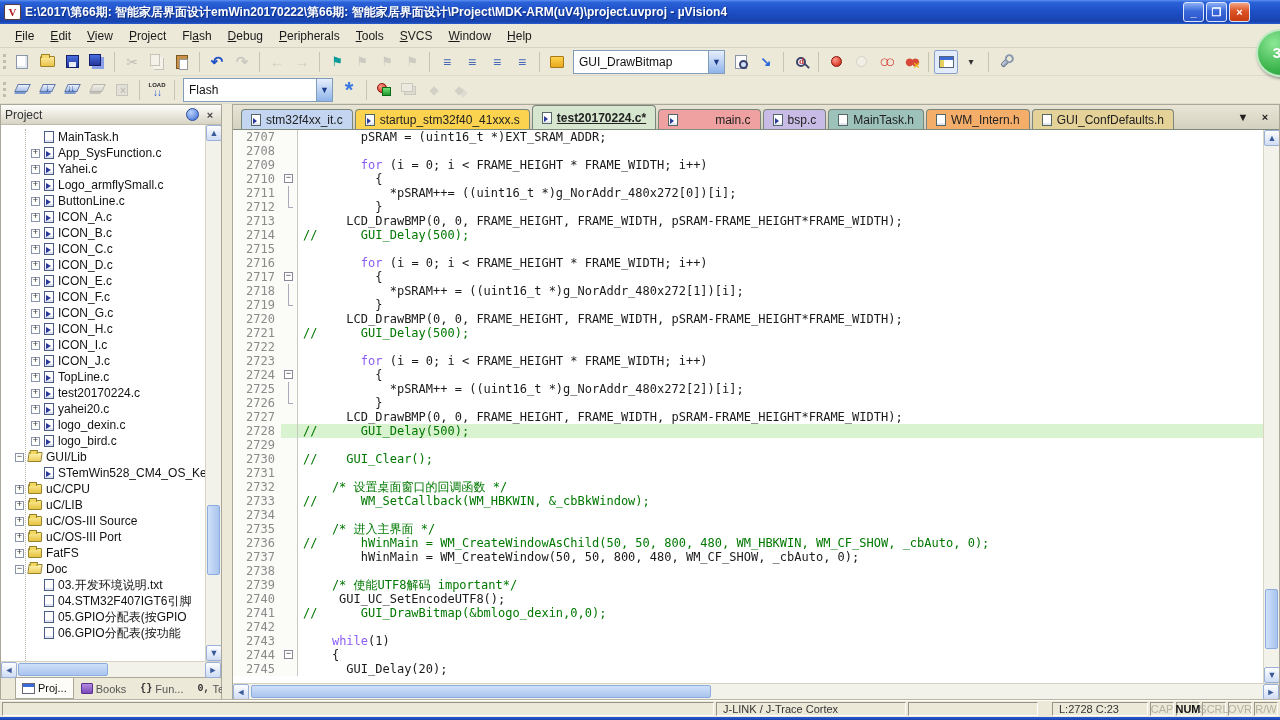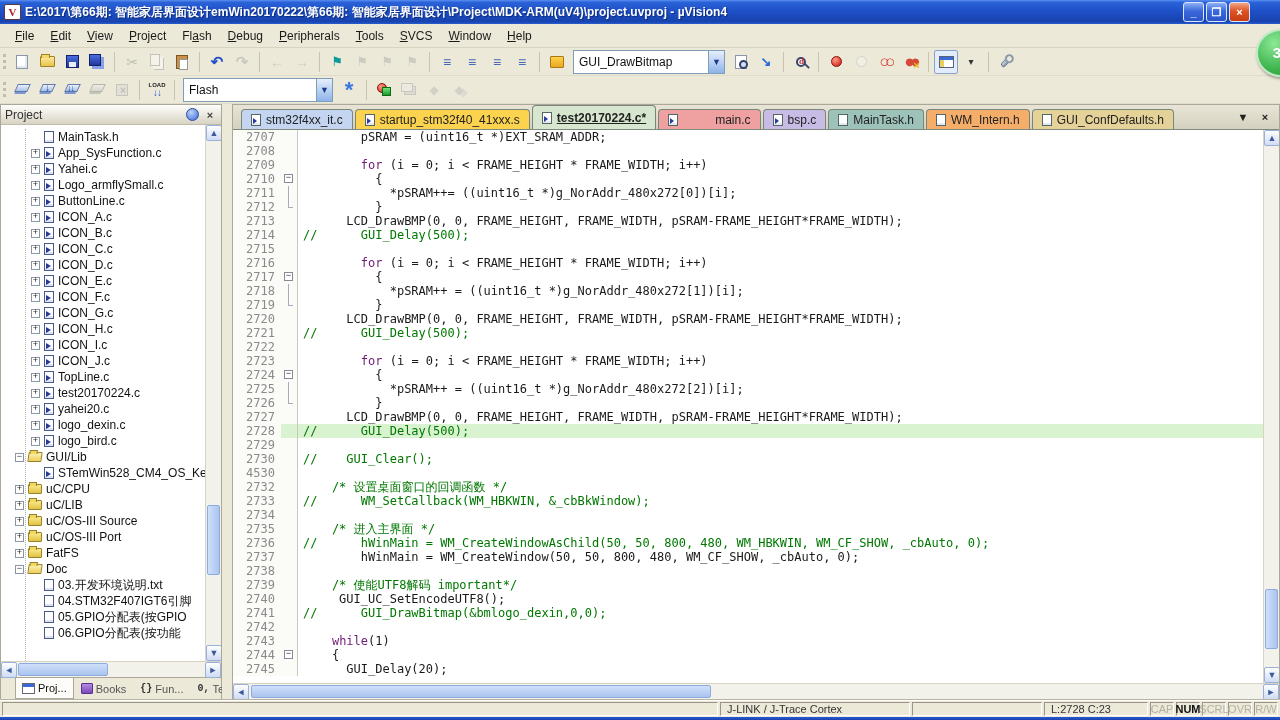--- a/index.html
+++ b/index.html
@@ -139,21 +139,21 @@
   .ln{width:48px;text-align:right;padding-right:6px;color:#8a8a8a;flex:none;background:#fbfbf8;}
   .fm{width:17px;flex:none;border-right:1px solid #c8c8c0;position:relative;background:#fbfbf8;}
   .fbox{position:absolute;left:3px;top:2px;width:9px;height:9px;border:1px solid #889;background:#fff;font:9px/7px "Liberation Mono",monospace;text-align:center;color:#333;}
   .fline{position:absolute;left:7px;top:0;bottom:0;border-left:1px solid #aab;}
   .fend{position:absolute;left:7px;top:0;height:8px;width:5px;border-left:1px solid #aab;border-bottom:1px solid #aab;}
   .ct{white-space:pre;color:#1a1a1a;padding-left:5px;}
   .crow.hl .fm,.crow.hl .ct{background:#d9f2d0;}
   .crow.hl{background:linear-gradient(90deg,#fff 0,#fff 0);}
   .crow.hl .ct{width:100%;}
   .com{color:#007800;}
-  .kw{color:#701a75;}
+  .kw{color:#8b5cf6;}
 
   .evscroll{position:absolute;right:0;top:0;bottom:0;width:16px;background:#f2f1ea;border-left:1px solid #d8d4c4;}
   .ehscroll{height:16px;background:#f2f1ea;border-top:1px solid #d8d4c4;position:relative;flex:none;}
 
   
   .statusbar{position:absolute;left:0;right:0;bottom:3px;height:17px;background:#ece9d8;border-top:1px solid #fff;box-shadow:0 -1px 0 #b8b4a4;display:flex;align-items:center;font-size:11px;color:#333;padding:0 2px;gap:2px;}
   .scell{height:14px;border:1px solid;border-color:#9a9588 #fff #fff #9a9588;padding:0 6px;display:flex;align-items:center;white-space:nowrap;}
   .scell.grow{flex:1;}
   .sind{width:24px;justify-content:center;color:#b5b1a3;}
   .sind.on{color:#111;font-weight:bold;}
@@ -715,21 +715,21 @@
               <span class="ln">2729</span>
               <span class="fm"></span>
               <span class="ct"></span>
             </div>
             <div class="crow">
               <span class="ln">2730</span>
               <span class="fm"></span>
               <span class="ct"><span class="com">//    GUI_Clear();</span></span>
             </div>
             <div class="crow">
-              <span class="ln">4530</span>
+              <span class="ln">2731</span>
               <span class="fm"></span>
               <span class="ct"></span>
             </div>
             <div class="crow">
               <span class="ln">2732</span>
               <span class="fm"></span>
               <span class="ct"><span class="com">    /* 设置桌面窗口的回调函数 */</span></span>
             </div>
             <div class="crow">
               <span class="ln">2733</span>
@@ -810,21 +810,21 @@
         <span class="sthumb h" style="left:18px;width:460px;top:1px;height:13px;"></span>
         <span class="sbtn" style="right:0;top:0;">►</span>
       </div>
     </div>
   </div>
 
   <div class="statusbar">
     <span class="scell grow"></span>
     <span class="scell" style="width:190px;">J-LINK / J-Trace Cortex</span>
     <span class="scell" style="width:130px;"></span>
-    <span class="scell" style="width:104px;">L:2728 C:23</span>
+    <span class="scell" style="width:96px;margin-left:12px;">L:2728 C:23</span>
     <span id="sinds" style="display:flex;gap:2px;">
         <span class="scell sind">CAP</span>
         <span class="scell sind on">NUM</span>
         <span class="scell sind">SCRL</span>
         <span class="scell sind">OVR</span>
         <span class="scell sind">R/W</span>
       </span>
   </div>
   <div class="bluestrip"></div>
 

